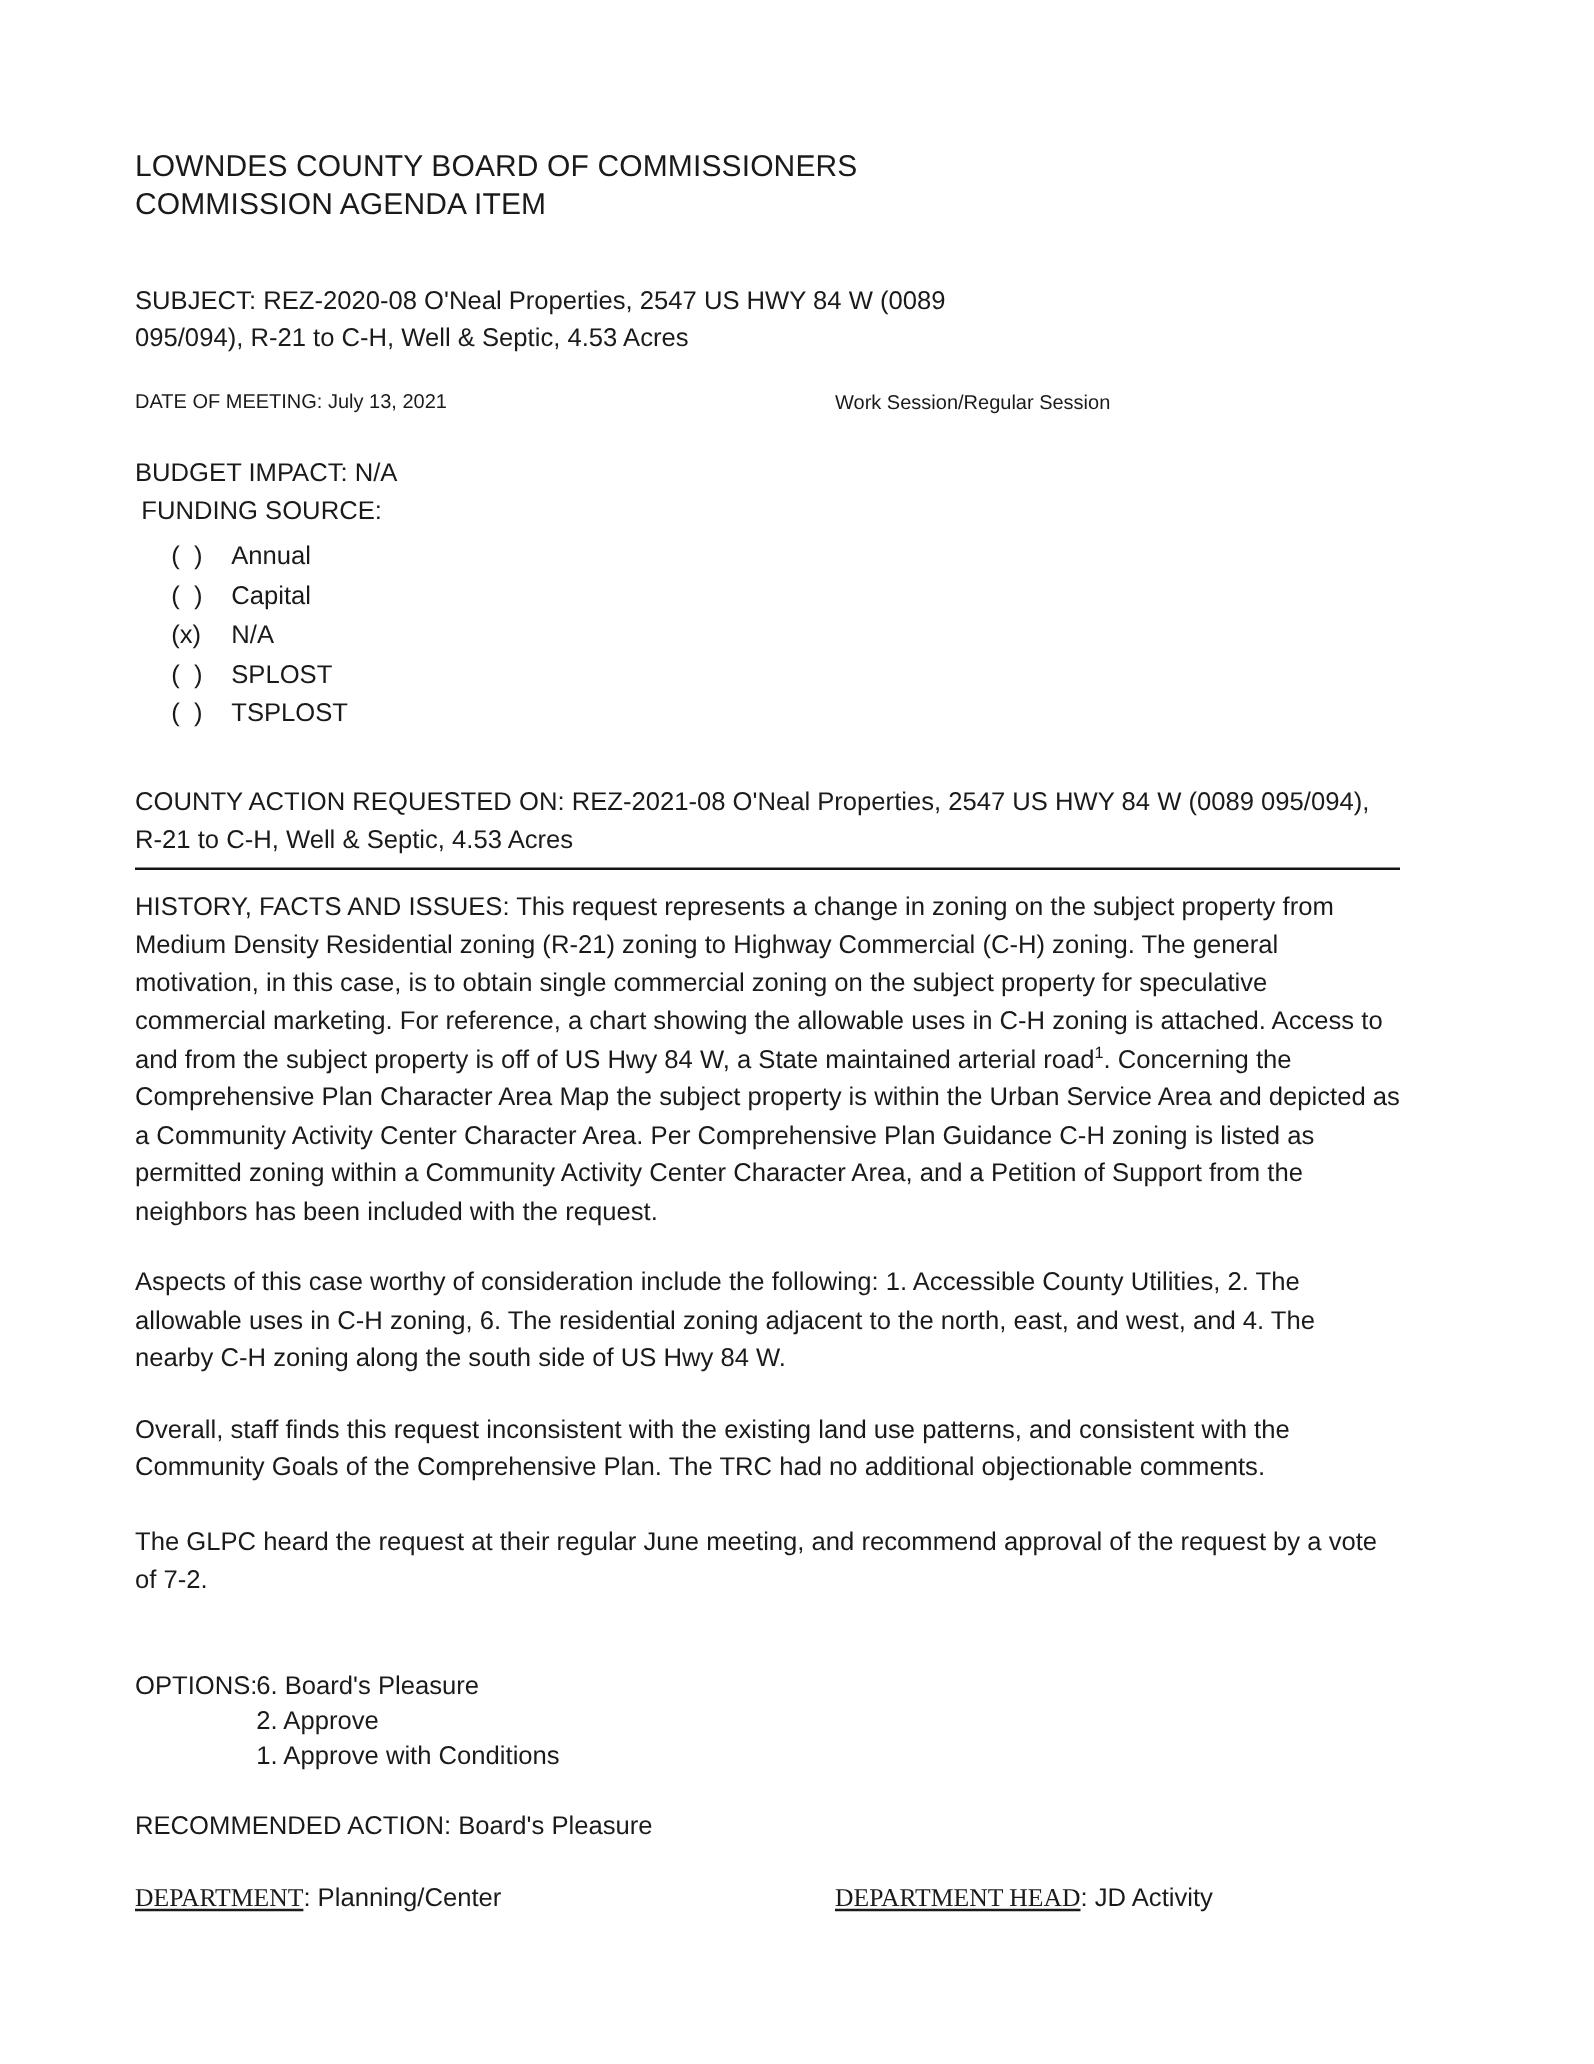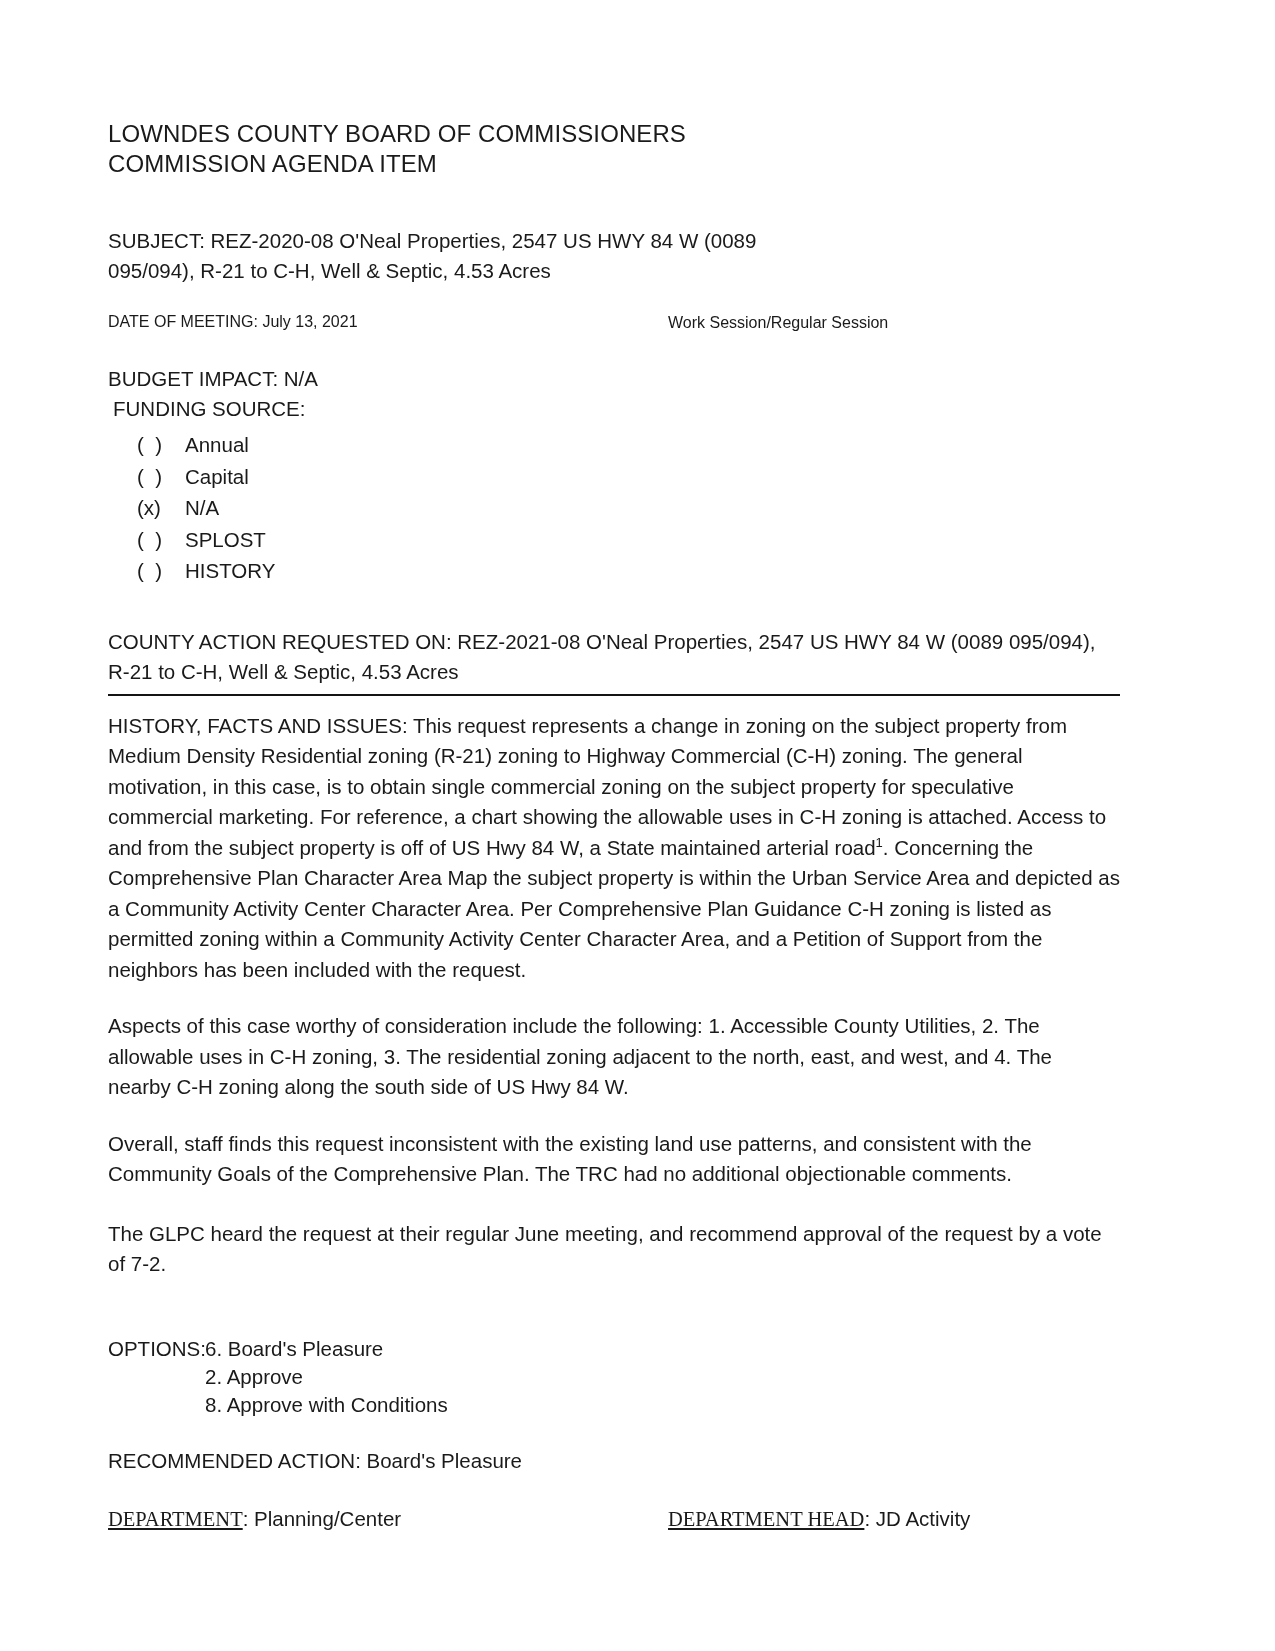--- a/index.html
+++ b/index.html
@@ -170,43 +170,43 @@
         <li>
           <span class="mark">(x)</span>
           <span>N/A</span>
         </li>
         <li>
           <span class="mark">(  )</span>
           <span>SPLOST</span>
         </li>
         <li>
           <span class="mark">(  )</span>
-          <span>HISTORY</span>
+          <span>TSPLOST</span>
         </li>
       </ul>
     </div>
 
     <div class="county-action">COUNTY ACTION REQUESTED ON: REZ-2021-08 O'Neal Properties, 2547 US HWY 84 W (0089 095/094), R-21 to C-H, Well &amp; Septic, 4.53 Acres</div>
 
     <hr class="rule">
 
     <div class="body-copy">
       <p><span>HISTORY, FACTS AND ISSUES: This request represents a change in zoning on the subject property from Medium Density Residential zoning (R-21) zoning to Highway Commercial (C-H) zoning. The general motivation, in this case, is to obtain single commercial zoning on the subject property for speculative commercial marketing.  For reference, a chart showing the allowable uses in C-H zoning is attached.  Access to and from the subject property is off of US Hwy 84 W, a State maintained arterial road</span><sup>1</sup><span>. Concerning the Comprehensive Plan Character Area Map the subject property is within the Urban Service Area and depicted as a Community Activity Center Character Area. Per Comprehensive Plan Guidance C-H zoning is listed as permitted zoning within a Community Activity Center Character Area, and a Petition of Support from the neighbors has been included with the request.</span></p>
-      <p>Aspects of this case worthy of consideration include the following: 1. Accessible County Utilities, 2. The allowable uses in C-H zoning, 3. The residential zoning adjacent to the north, east, and west, and 4. The nearby C-H zoning along the south side of US Hwy 84 W.</p>
+      <p>Aspects of this case worthy of consideration include the following: 1. Accessible County Utilities, 2. The allowable uses in C-H zoning, 6. The residential zoning adjacent to the north, east, and west, and 4. The nearby C-H zoning along the south side of US Hwy 84 W.</p>
       <p>Overall, staff finds this request inconsistent with the existing land use patterns, and consistent with the Community Goals of the Comprehensive Plan. The TRC had no additional objectionable comments.</p>
       <p>The GLPC heard the request at their regular June meeting, and recommend approval of the request by a vote of 7-2.</p>
     </div>
 
     <div class="options-block">
       <div class="options-row">
         <span class="options-label">OPTIONS:</span>
         <ul class="options-list">
           <li>6. Board's Pleasure</li>
           <li>2. Approve</li>
-          <li>8. Approve with Conditions</li>
+          <li>1. Approve with Conditions</li>
         </ul>
       </div>
     </div>
 
     <div class="recommended-action">RECOMMENDED ACTION: Board's Pleasure</div>
 
     <div class="dept-row">
       <span class="dept-left"><span class="u">DEPARTMENT</span><span>: Planning/Center</span></span>
       <span class="dept-right"><span class="u">DEPARTMENT HEAD</span><span>: JD Activity</span></span>
     </div>

